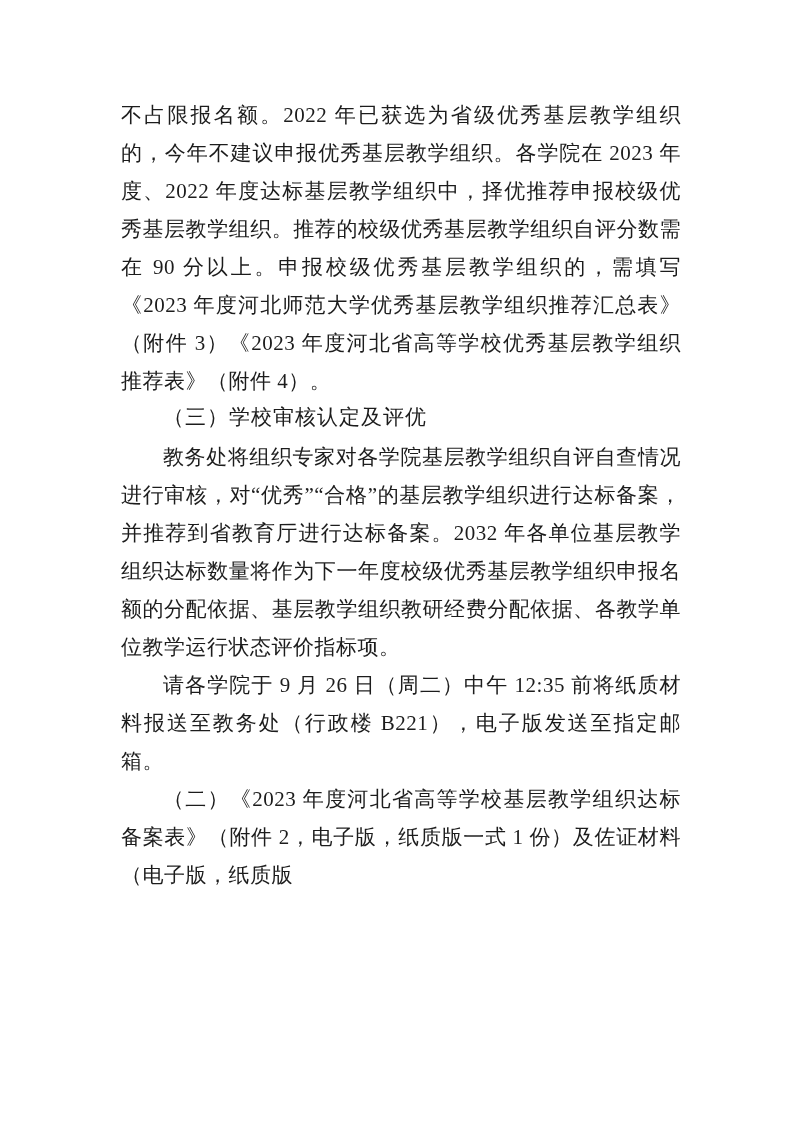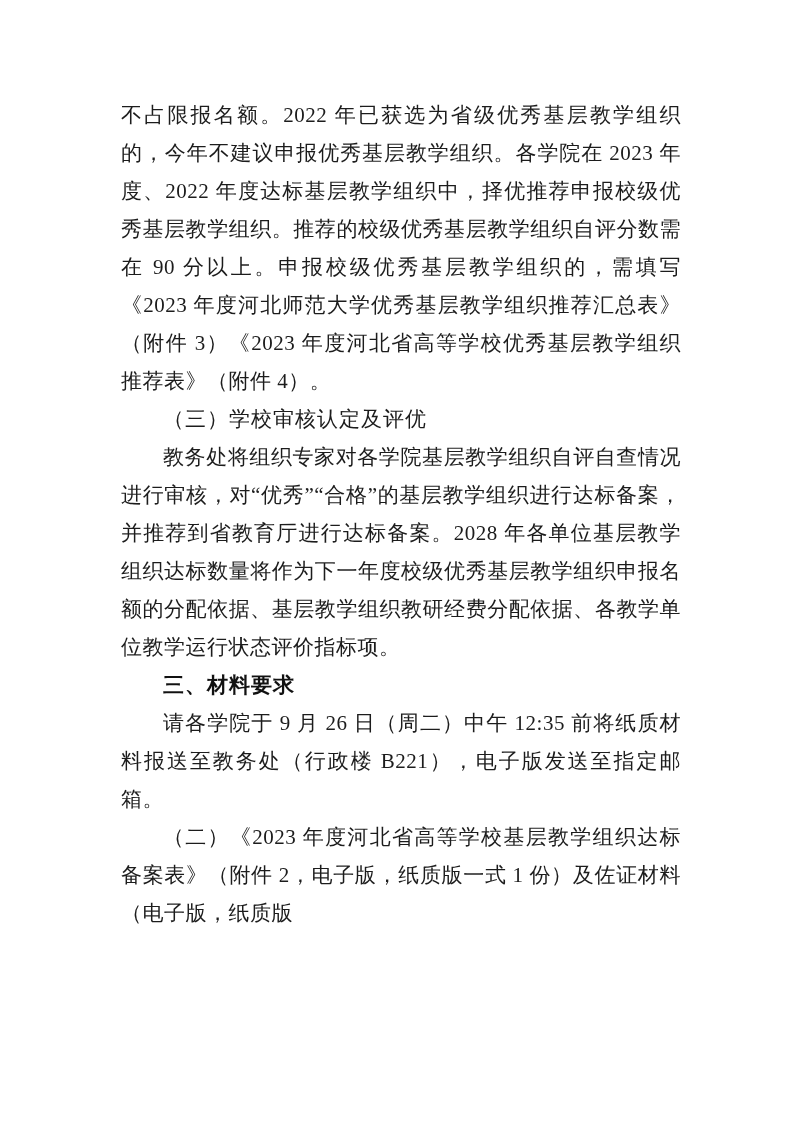--- a/index.html
+++ b/index.html
@@ -26,36 +26,35 @@
     text-align: justify;
     text-justify: inter-ideograph;
     text-align-last: left;
     letter-spacing: 0.5px;
   }
   .doc p.indent {
     text-indent: 2em;
   }
   .doc p.kai-heading {
     text-indent: 2em;
-    font-family: Liberation Serif, serif;
+    font-family: Liberation Mono, monospace;
     letter-spacing: 1px;
   }
   .doc p.hei-heading {
     text-indent: 2em;
     font-family: "Liberation Sans", "DejaVu Sans", sans-serif;
     font-weight: 700;
     letter-spacing: 1px;
     color: #111111;
   }
 </style>
 </head>
 <body>
 
 <div class="page">
   <div class="doc">
     <p>不占限报名额。2022 年已获选为省级优秀基层教学组织的，今年不建议申报优秀基层教学组织。各学院在 2023 年度、2022 年度达标基层教学组织中，择优推荐申报校级优秀基层教学组织。推荐的校级优秀基层教学组织自评分数需在 90 分以上。申报校级优秀基层教学组织的，需填写《2023 年度河北师范大学优秀基层教学组织推荐汇总表》（附件 3）《2023 年度河北省高等学校优秀基层教学组织推荐表》（附件 4）。</p>
     <p class="kai-heading">（三）学校审核认定及评优</p>
-    <p class="indent">教务处将组织专家对各学院基层教学组织自评自查情况进行审核，对“优秀”“合格”的基层教学组织进行达标备案，并推荐到省教育厅进行达标备案。2028 年各单位基层教学组织达标数量将作为下一年度校级优秀基层教学组织申报名额的分配依据、基层教学组织教研经费分配依据、各教学单位教学运行状态评价指标项。</p>
-    <p class="hei-heading">三、材料要求</p>
+    <p class="indent">教务处将组织专家对各学院基层教学组织自评自查情况进行审核，对“优秀”“合格”的基层教学组织进行达标备案，并推荐到省教育厅进行达标备案。2032 年各单位基层教学组织达标数量将作为下一年度校级优秀基层教学组织申报名额的分配依据、基层教学组织教研经费分配依据、各教学单位教学运行状态评价指标项。</p>
     <p class="indent">请各学院于 9 月 26 日（周二）中午 12:35 前将纸质材料报送至教务处（行政楼 B221），电子版发送至指定邮箱。</p>
     <p class="indent">（二）《2023 年度河北省高等学校基层教学组织达标备案表》（附件 2，电子版，纸质版一式 1 份）及佐证材料（电子版，纸质版</p>
   </div>
 </div>
 
 </body></html>

